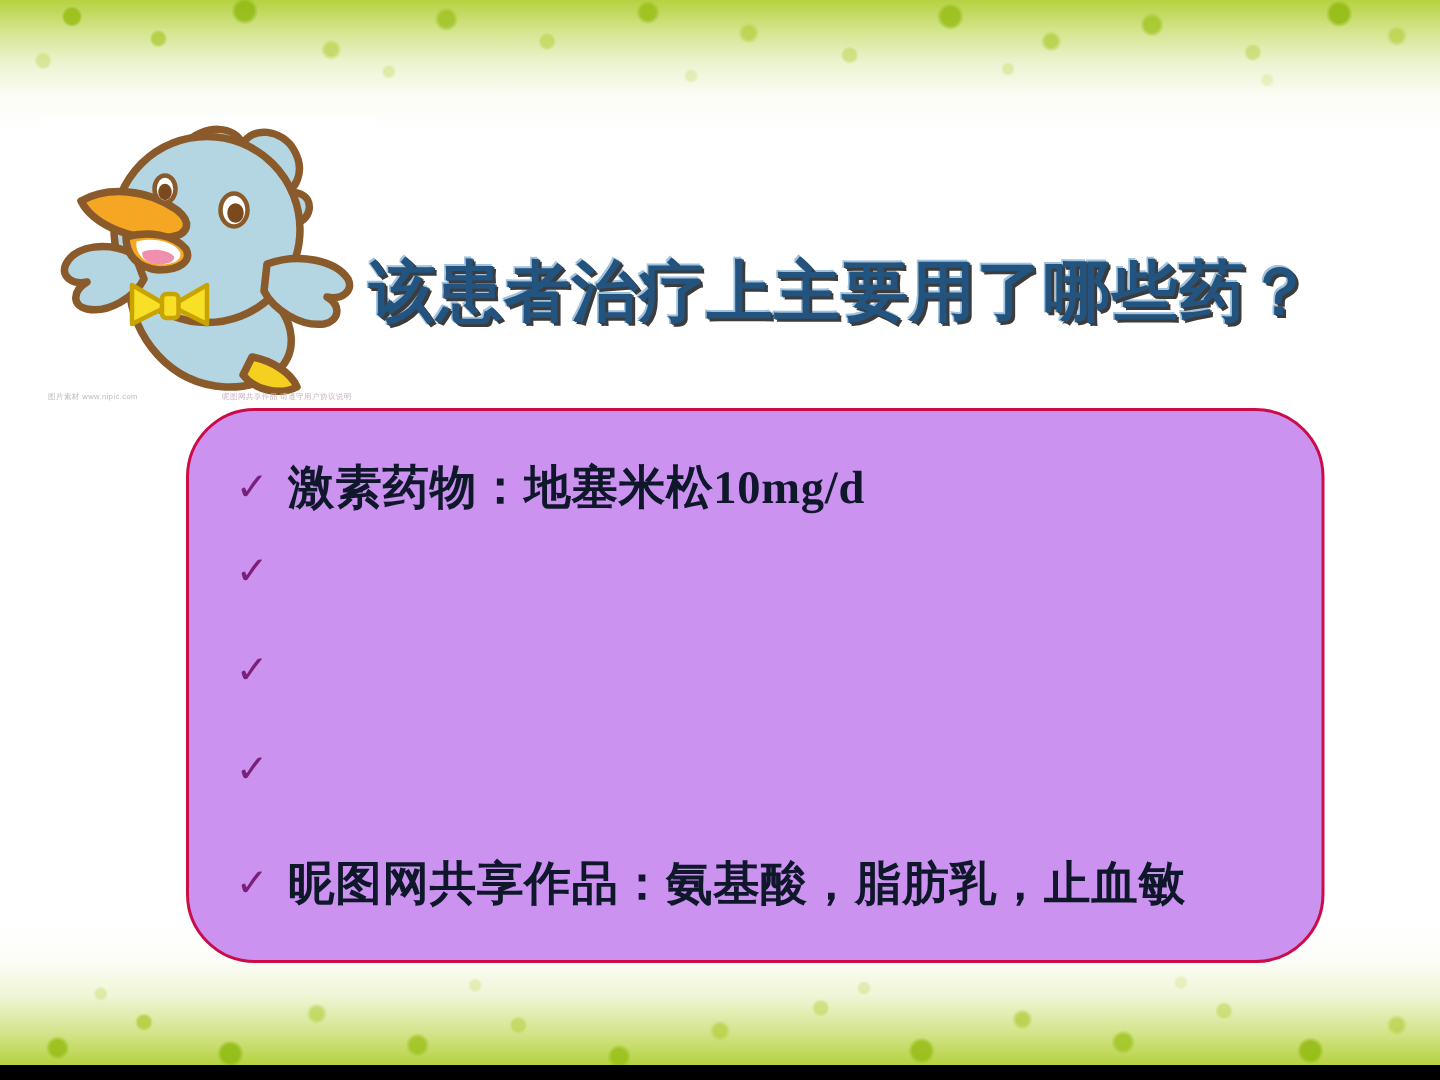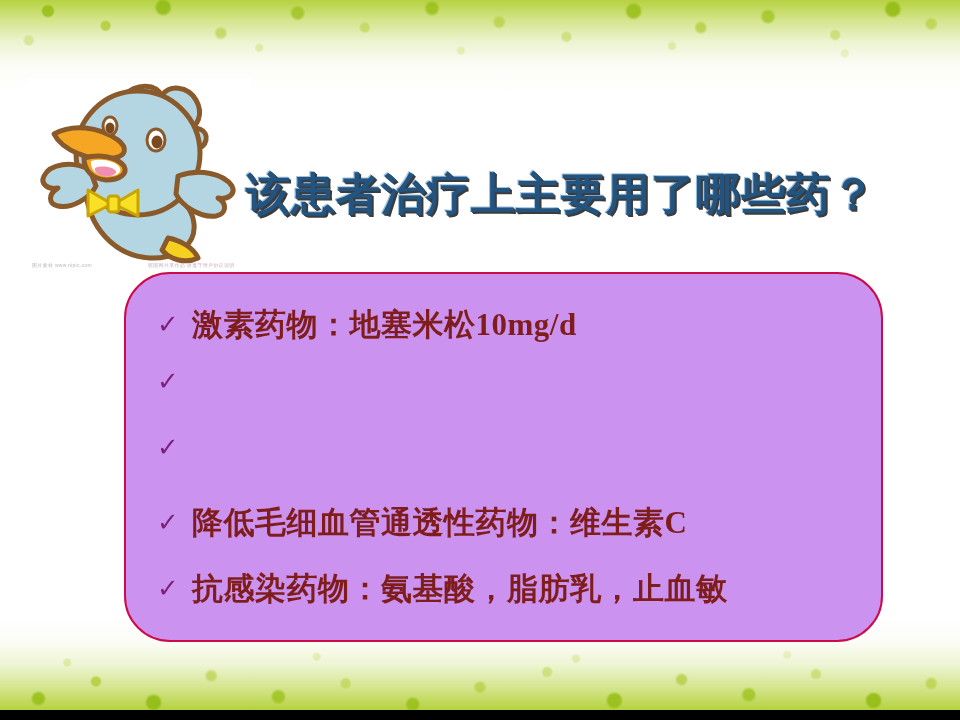--- a/index.html
+++ b/index.html
@@ -165,21 +165,21 @@
     line-height: 26px;
     color: #7a1f7a;
     font-family: "DejaVu Sans", sans-serif;
     font-weight: bold;
     transform: translateY(-2px);
   }
   .bullet-text {
     font-family: "Liberation Serif", "DejaVu Serif", serif;
     font-size: 31px;
     font-weight: bold;
-    color: #7f1d1d;
+    color: #0f172a;
     white-space: nowrap;
     letter-spacing: .5px;
   }
 </style>
 </head>
 <body>
 
 <div id="slide">
 
   <div class="texture-band" id="band-top"></div>
@@ -241,22 +241,21 @@
     <div class="bullet-row">
       <span class="bullet-check">✓</span>
     </div>
 
     <div class="bullet-row">
       <span class="bullet-check">✓</span>
     </div>
 
     <div class="bullet-row">
       <span class="bullet-check">✓</span>
-      <span class="bullet-text">降低毛细血管通透性药物：维生素C</span>
-    </div>
-
-    <div class="bullet-row">
-      <span class="bullet-check">✓</span>
-      <span class="bullet-text">抗感染药物：氨基酸，脂肪乳，止血敏</span>
+    </div>
+
+    <div class="bullet-row">
+      <span class="bullet-check">✓</span>
+      <span class="bullet-text">昵图网共享作品：氨基酸，脂肪乳，止血敏</span>
     </div>
 
   </div>
 </div>
 
 </body></html>

